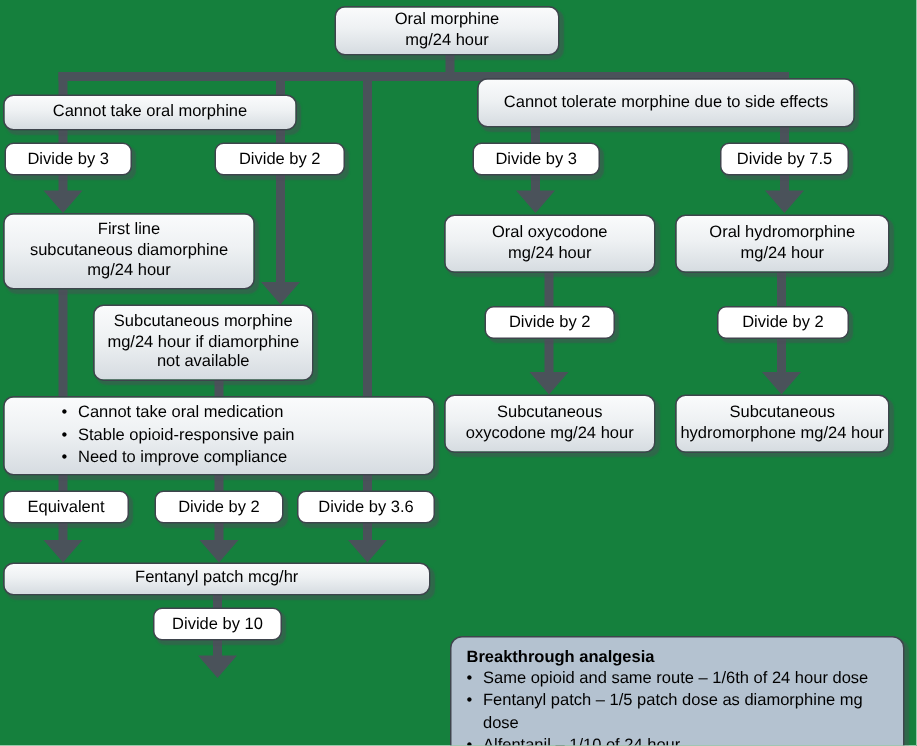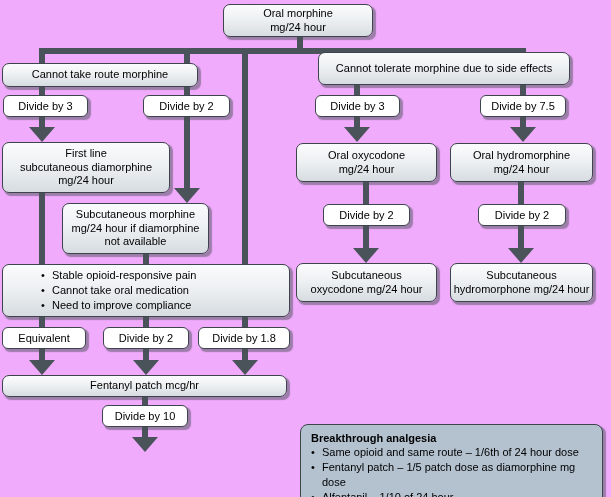--- a/index.html
+++ b/index.html
@@ -1,17 +1,17 @@
 <!DOCTYPE html>
 <html><head>
 <meta charset="utf-8">
 <style>
   html,body{margin:0;padding:0;background:#fff;}
   #canvas{
-    position:relative;width:611px;height:497px;background:#f0abfc;overflow:hidden;
+    position:relative;width:611px;height:497px;background:#15803d;overflow:hidden;
     font-family:"Liberation Sans","DejaVu Sans",sans-serif;color:#000;
   }
   #connectors{position:absolute;left:0;top:0;width:611px;height:497px;}
   .node{
     position:absolute;box-sizing:border-box;
     border:1.6px solid #3e444c;border-radius:7px;
     background:linear-gradient(#fafbfc, #eef1f3 45%, #d6dce1);
     box-shadow:2.5px 2.5px 1px rgba(73,80,88,.5);
     display:flex;align-items:center;justify-content:center;
     text-align:center;font-size:11px;line-height:1.22;
@@ -85,21 +85,21 @@
       <polygon points="508,248 534,248 521,263"></polygon>
     </g>
   </svg>
 
   <div class="node" style="left:223px;top:4px;width:150px;height:33px;">
     <span class="txt">Oral morphine
 mg/24 hour</span>
   </div>
 
   <div class="node" style="left:2px;top:63px;width:196px;height:24px;">
-    <span class="txt">Cannot take route morphine</span>
+    <span class="txt">Cannot take oral morphine</span>
   </div>
 
   <div class="node" style="left:318px;top:52px;width:252px;height:33px;">
     <span class="txt">Cannot tolerate morphine due to side effects</span>
   </div>
 
   <div class="label-box" style="left:3px;top:95px;width:85px;height:22px;">
     <span class="txt">Divide by 3</span>
   </div>
   <div class="label-box" style="left:143px;top:95px;width:87px;height:22px;">
@@ -118,33 +118,33 @@
 mg/24 hour</span>
   </div>
 
   <div class="node" style="left:62px;top:203px;width:147px;height:51px;">
     <span class="txt">Subcutaneous morphine
 mg/24 hour if diamorphine
 not available</span>
   </div>
 
   <div class="node criteria" style="left:2px;top:264px;width:288px;height:53px;">
+    <div class="bullet">Cannot take oral medication</div>
     <div class="bullet">Stable opioid-responsive pain</div>
-    <div class="bullet">Cannot take oral medication</div>
     <div class="bullet">Need to improve compliance</div>
   </div>
 
   <div class="label-box" style="left:2px;top:327px;width:84px;height:22px;">
     <span class="txt">Equivalent</span>
   </div>
   <div class="label-box" style="left:103px;top:327px;width:86px;height:22px;">
     <span class="txt">Divide by 2</span>
   </div>
   <div class="label-box" style="left:198px;top:327px;width:92px;height:22px;">
-    <span class="txt">Divide by 1.8</span>
+    <span class="txt">Divide by 3.6</span>
   </div>
 
   <div class="node" style="left:2px;top:375px;width:285px;height:22px;">
     <span class="txt">Fentanyl patch mcg/hr</span>
   </div>
 
   <div class="label-box" style="left:102px;top:405px;width:86px;height:22px;text-align:right;">
     <span class="txt">Divide by 10</span>
   </div>
 

